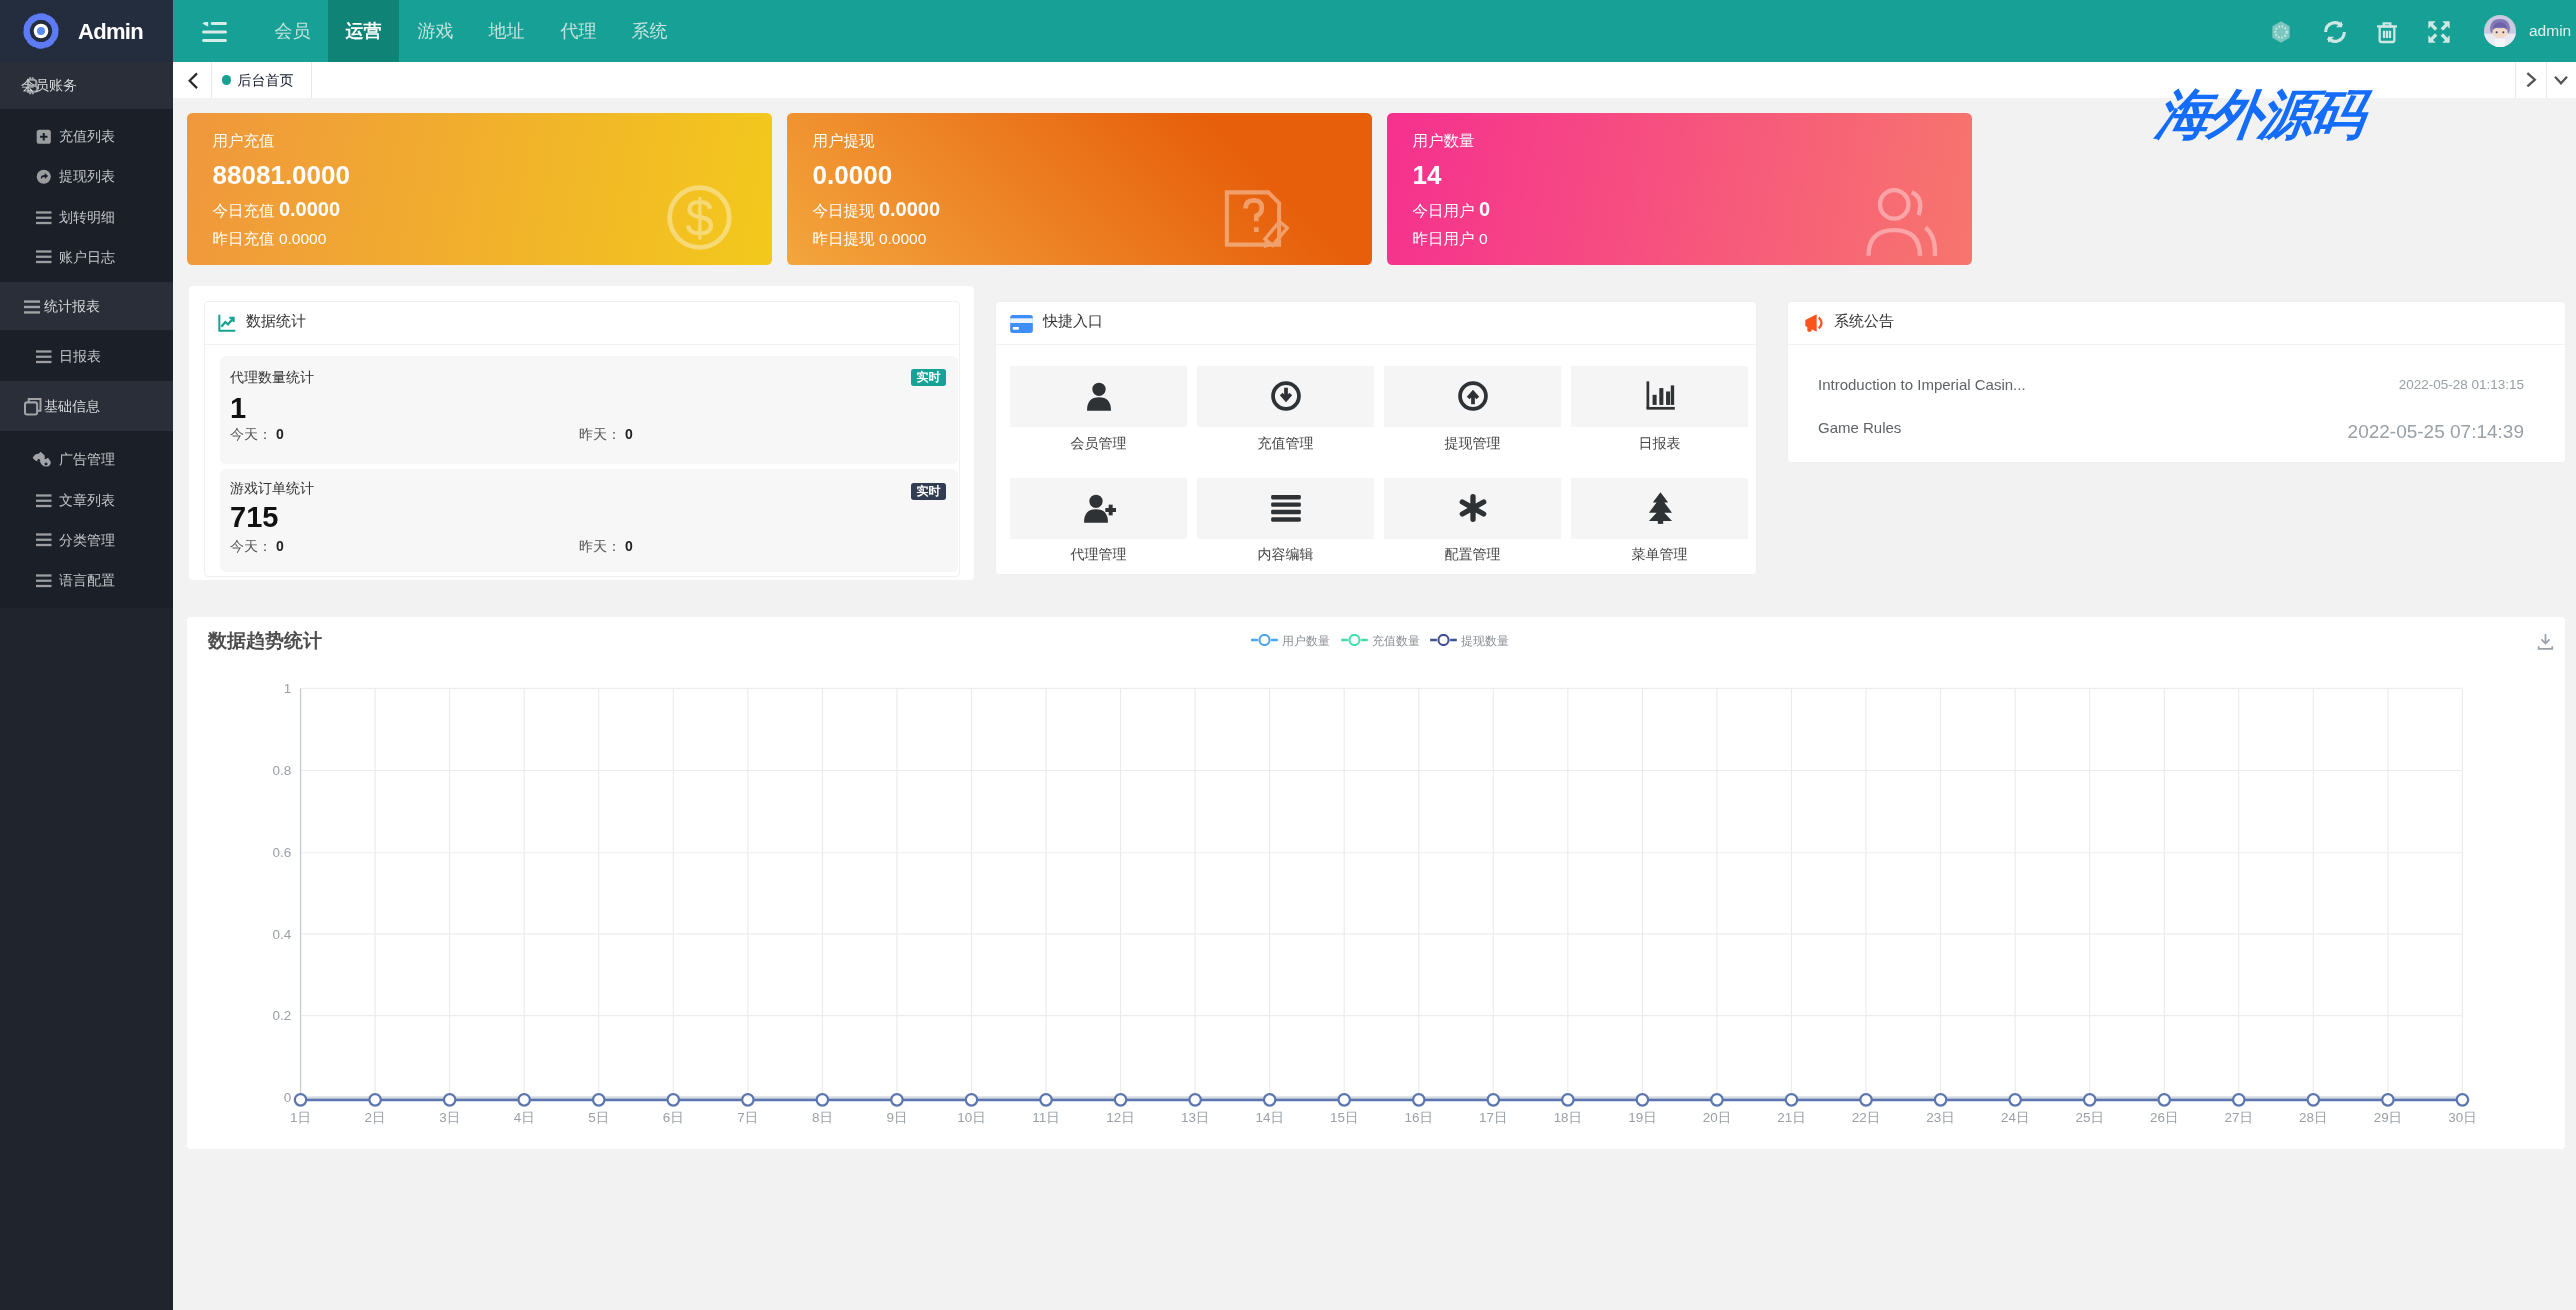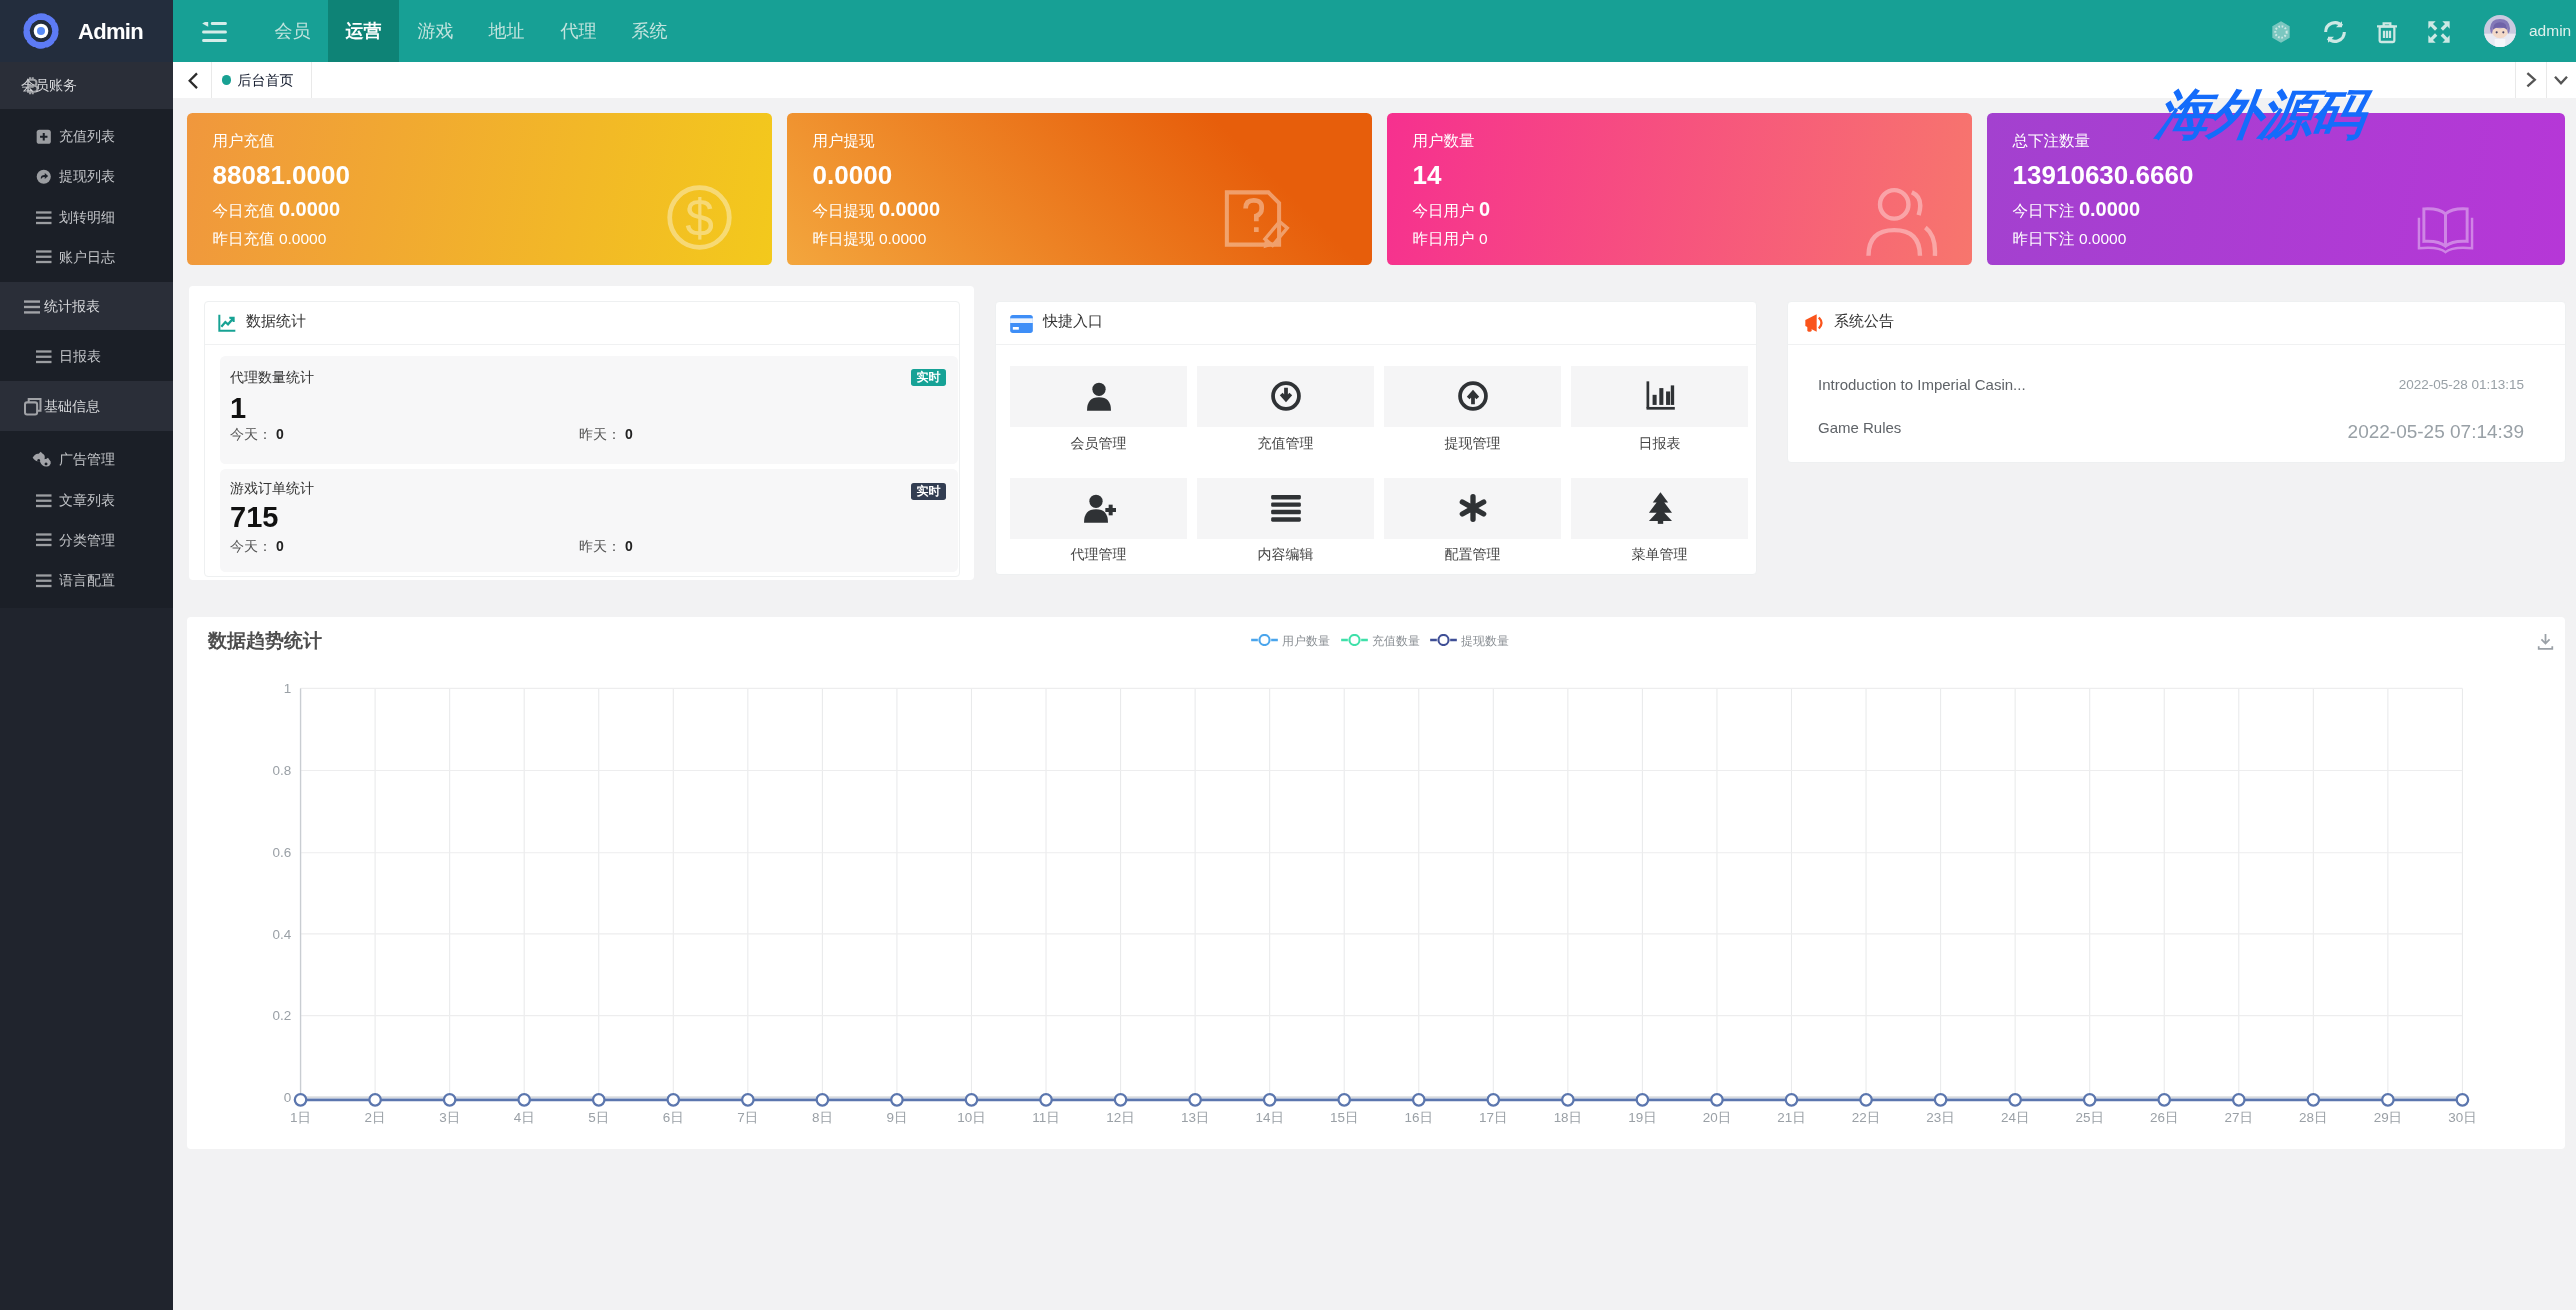--- a/index.html
+++ b/index.html
@@ -269,33 +269,20 @@
 <div class="scard" style="left:1387px;width:585px;background:linear-gradient(100deg,#f6308f,#f7766d)">
   <div class="l1">用户数量</div>
   <div class="l2">14</div>
   <div class="l3">今日用户 <span class="bnum">0</span></div>
   <div class="l4">昨日用户 0</div>
   <svg style="left:472px;top:67px" width="84" height="84" viewBox="0 0 124 124">
         <g fill="none" stroke="#fff" stroke-width="6.5">
           <circle cx="52" cy="36" r="21"></circle>
           <path d="M14 112 q0-38 38-38 q38 0 38 38"></path>
           <path d="M78 18 q18 8 10 34 M98 70 q16 12 14 42"></path>
-        </g>
-      </svg>
-</div>
-<div class="scard" style="left:1987px;width:578px;background:linear-gradient(100deg,#a341cf,#b637d7)">
-  <div class="l1">总下注数量</div>
-  <div class="l2">13910630.6660</div>
-  <div class="l3">今日下注 <span class="bnum">0.0000</span></div>
-  <div class="l4">昨日下注 0.0000</div>
-  <svg style="left:429px;top:87px" width="59" height="59" viewBox="0 0 120 100">
-        <g fill="none" stroke="#fff" stroke-width="6">
-          <path d="M60 18 q14-12 44-10 v66 q-30-2-44 10 q-14-12-44-10 v-66 q30-2 44 10 z"></path>
-          <path d="M60 18 v66"></path>
-          <path d="M6 26 v62 q40-4 54 8 q14-12 54-8 v-62" stroke-width="5"></path>
         </g>
       </svg>
 </div>
 
 <div class="wcard" style="left:189px;top:286px;width:785px;height:294px"></div>
 <div class="panel" style="left:204px;top:301px;width:756px;height:276px">
   <div class="p-head"></div>
 </div>
 <svg class="abs" style="left:218px;top:314px" width="18" height="18" viewBox="0 0 27 27">
       <g fill="none" stroke="#17a294" stroke-width="3">

